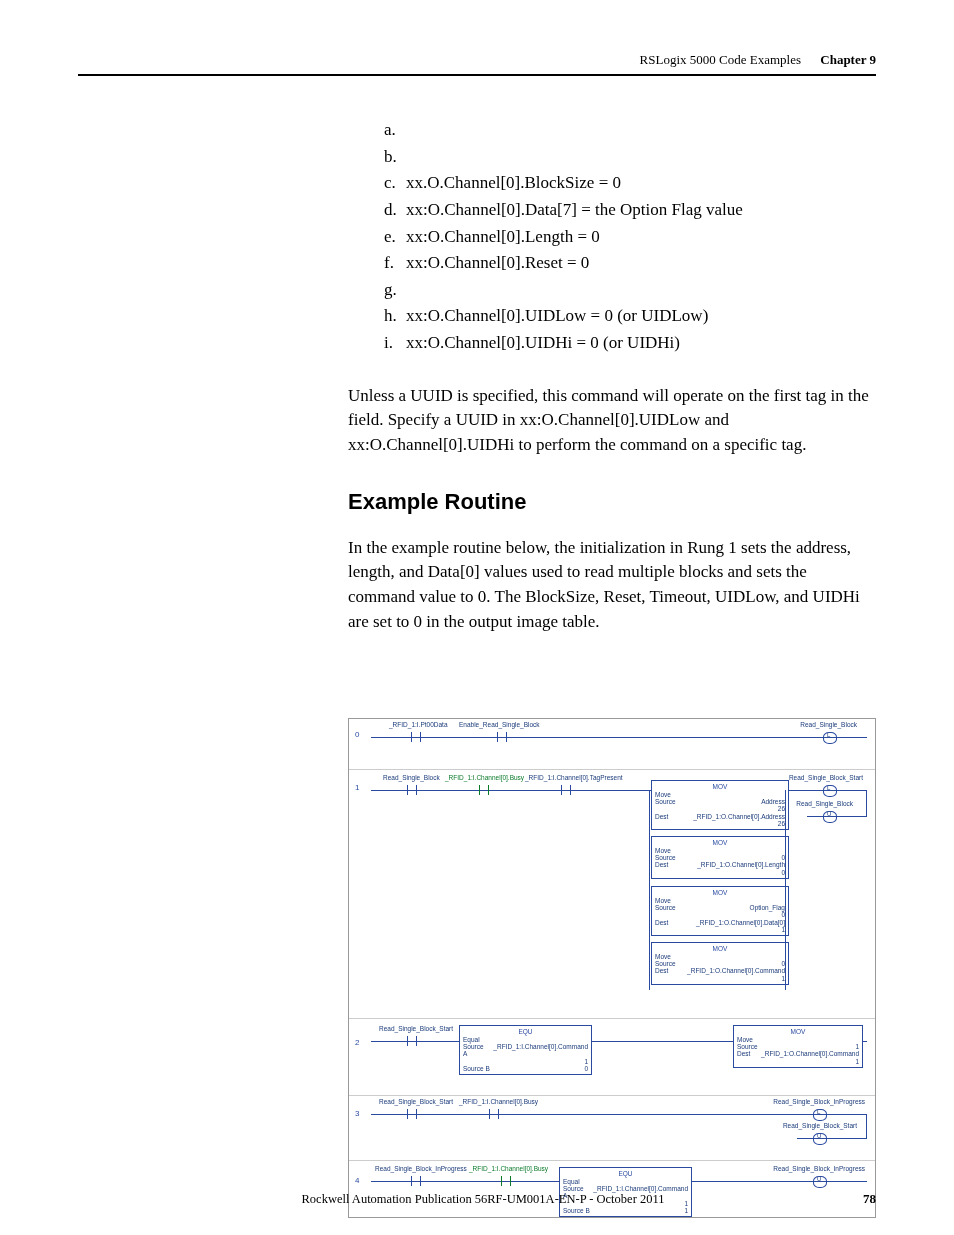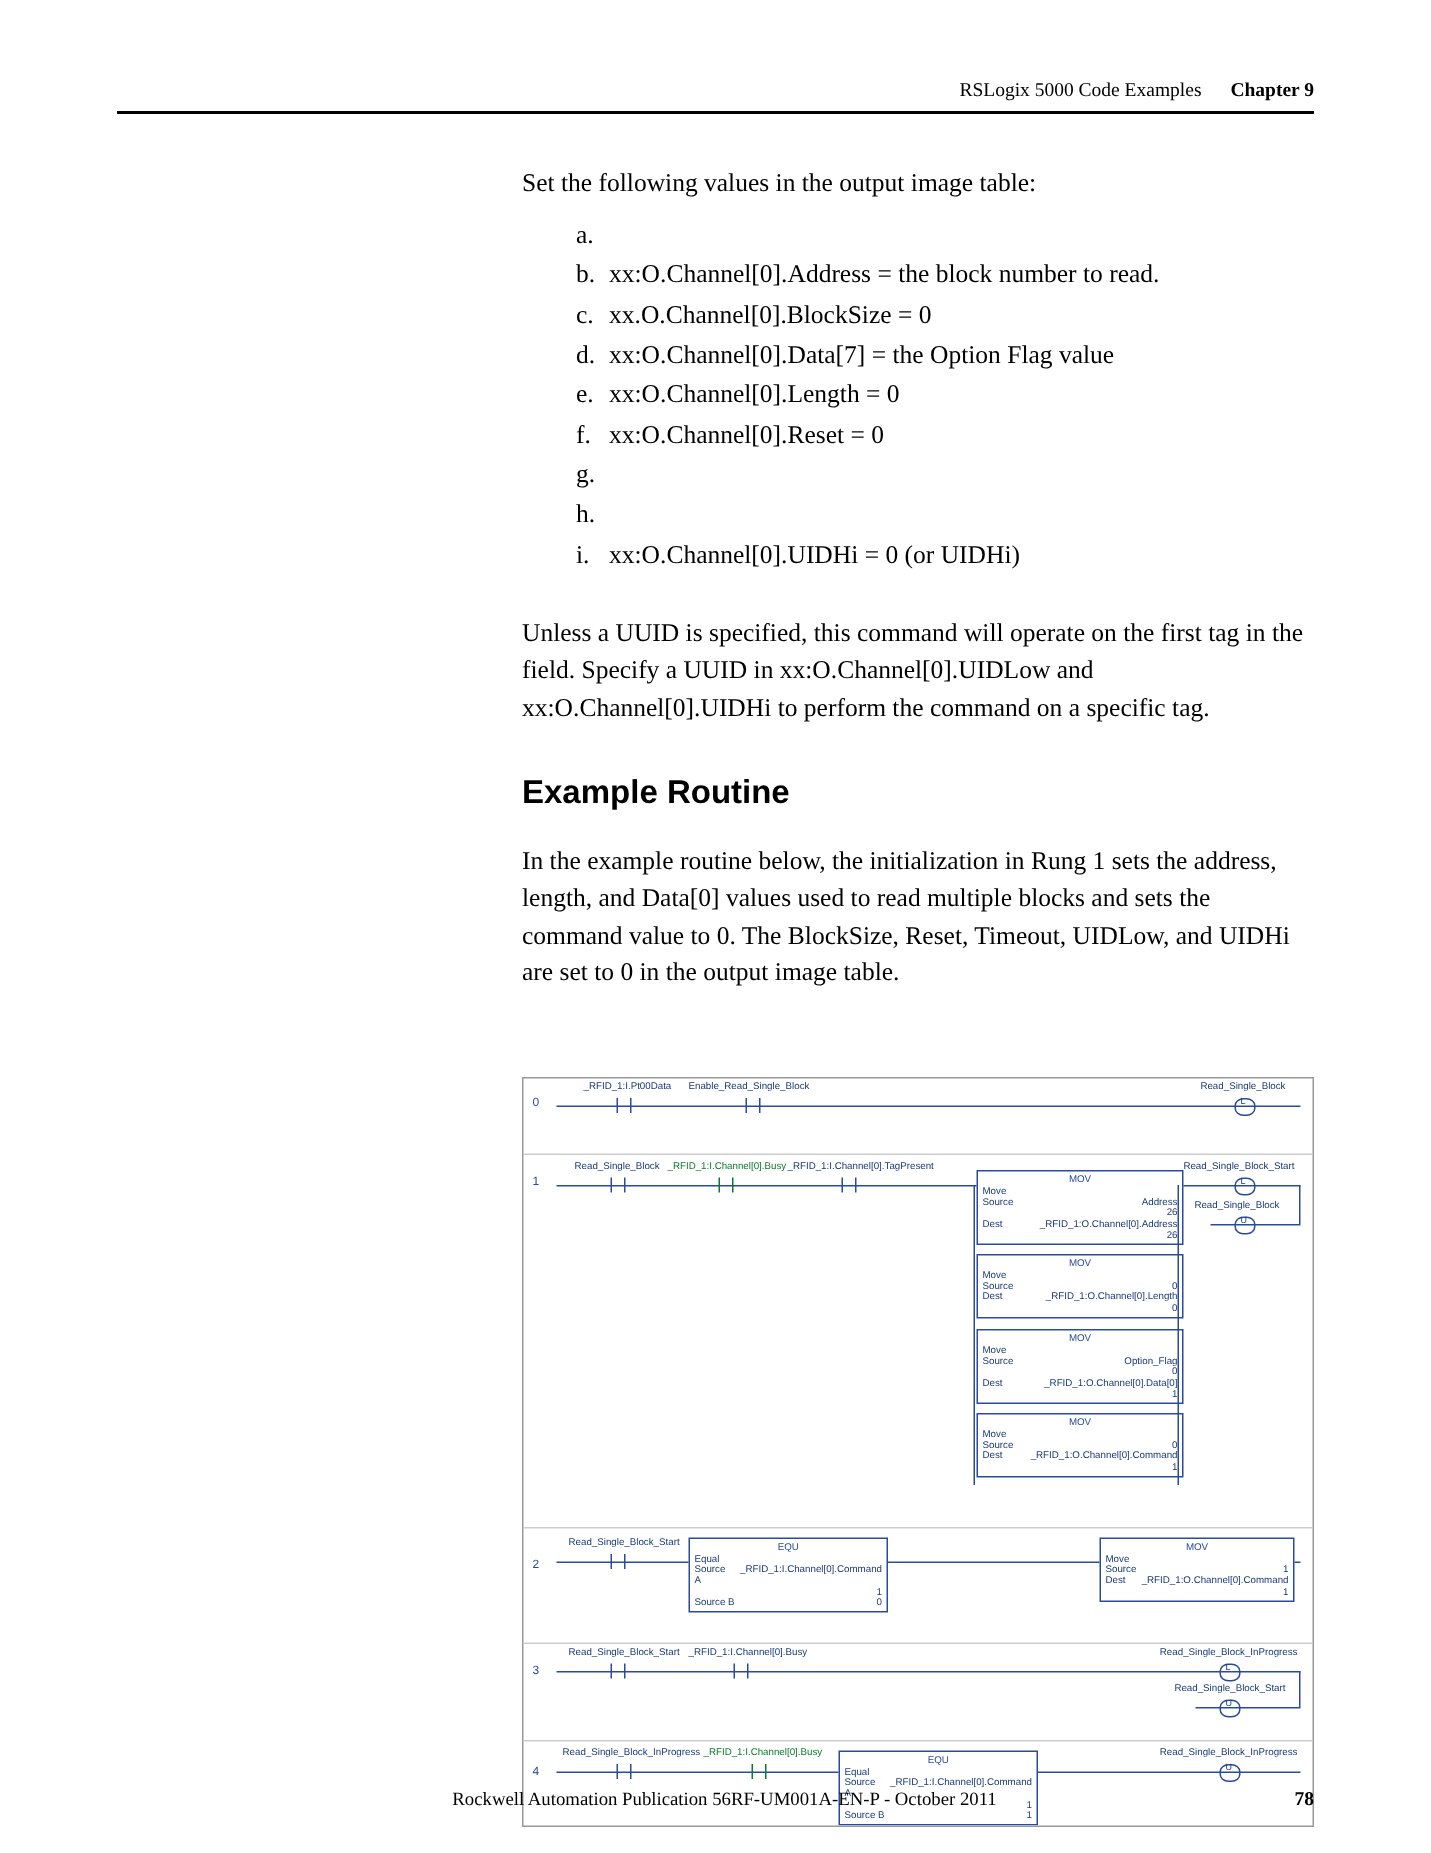--- a/index.html
+++ b/index.html
@@ -38,28 +38,26 @@
 <body>
 
 <div class="page">
   <div class="header">
     <span class="title">RSLogix 5000 Code Examples</span>
     <span class="chapter">Chapter 9</span>
   </div>
   <div class="hr-top"></div>
 
   <div class="content">
-    <p>Set the following values in the output image table:</p>
     <div class="list">
       <div>
           <span class="letter">a.</span>
         </div>
       <div>
           <span class="letter">b.</span>
-          <span>xx:O.Channel[0].Address = the block number to read.</span>
         </div>
       <div>
           <span class="letter">c.</span>
           <span>xx.O.Channel[0].BlockSize = 0</span>
         </div>
       <div>
           <span class="letter">d.</span>
           <span>xx:O.Channel[0].Data[7] = the Option Flag value</span>
         </div>
       <div>
@@ -68,20 +66,21 @@
         </div>
       <div>
           <span class="letter">f.</span>
           <span>xx:O.Channel[0].Reset = 0</span>
         </div>
       <div>
           <span class="letter">g.</span>
         </div>
       <div>
           <span class="letter">h.</span>
+          <span>xx:O.Channel[0].UIDLow = 0 (or UIDLow)</span>
         </div>
       <div>
           <span class="letter">i.</span>
           <span>xx:O.Channel[0].UIDHi = 0 (or UIDHi)</span>
         </div>
     </div>
     <p style="margin-top:28px;">Unless a UUID is specified, this command will operate on the first tag in the field. Specify a UUID in xx:O.Channel[0].UIDLow and xx:O.Channel[0].UIDHi to perform the command on a specific tag.</p>
     <div class="h2">Example Routine</div>
     <p>In the example routine below, the initialization in Rung 1 sets the address, length, and Data[0] values used to read multiple blocks and sets the command value to 0. The BlockSize, Reset, Timeout, UIDLow, and UIDHi are set to 0 in the output image table.</p>
   </div>

